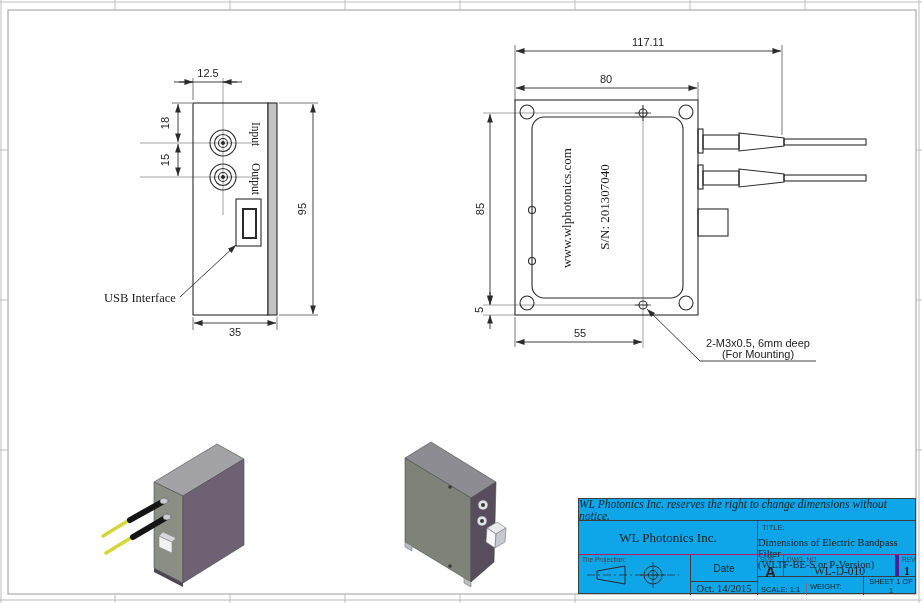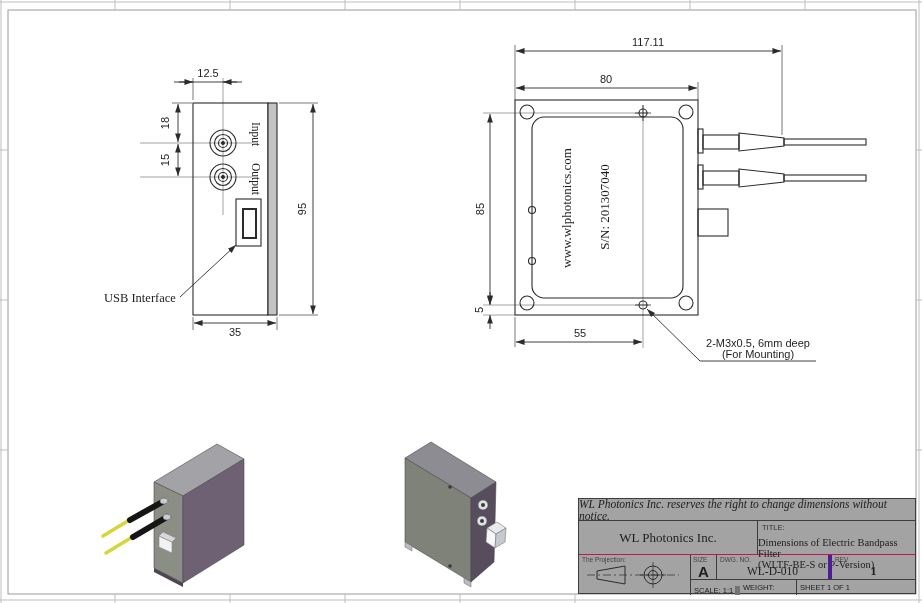--- a/index.html
+++ b/index.html
@@ -4,21 +4,21 @@
 <style>
   html,body{margin:0;padding:0;background:#ffffff;}
   #sheet{position:relative;width:922px;height:603px;background:#ffffff;overflow:hidden;
          font-family:"Liberation Sans",sans-serif;}
   svg{position:absolute;left:0;top:0;}
   svg text{fill:#1d1d1d;}
   .dimtxt{font-family:"Liberation Sans",sans-serif;font-size:11px;}
   .sertxt{font-family:"Liberation Serif",serif;}
   
   #titleblock{position:absolute;left:578px;top:498px;width:338px;height:96px;
-              border:1px solid #3c3c3c;box-sizing:border-box;background:#a3a3a3;color:#1d1d1d;}
+              border:1px solid #3c3c3c;box-sizing:border-box;background:#0ea5e9;color:#1d1d1d;}
   .tb-row1{height:21px;border-bottom:1px solid #3c3c3c;display:flex;align-items:center;justify-content:center;
            font-family:"Liberation Serif",serif;font-style:italic;font-size:11.5px;}
   .tb-row2{height:33px;border-bottom:1px solid #be185d;display:flex;}
   .tb-company{width:178px;border-right:1px solid #3c3c3c;display:flex;align-items:center;justify-content:center;
               font-family:"Liberation Serif",serif;font-size:13px;}
   .tb-title{flex:1;position:relative;font-family:"Liberation Serif",serif;font-size:10.5px;text-align:left;
             padding-top:1px;line-height:11px;}
   .tb-title .lab{position:absolute;left:4px;top:1px;font-family:"Liberation Sans",sans-serif;font-size:7.5px;color:#333;}
   .tb-title .l1{margin-top:15px;}
   .tb-row3{height:40px;display:flex;}
@@ -36,21 +36,21 @@
   .tb-size .val{position:absolute;left:0;right:0;top:8px;text-align:center;font-size:15px;font-weight:bold;}
   .tb-dwg{width:111px;border-right:4px solid #4c1d95;position:relative;}
   .tb-dwg .lab{position:absolute;left:3px;top:1px;font-size:6.5px;color:#444;}
   .tb-dwg .val{position:absolute;left:0;right:0;top:10px;text-align:center;
                font-family:"Liberation Serif",serif;font-size:11.5px;}
   .tb-rev{flex:1;position:relative;}
   .tb-rev .lab{position:absolute;left:3px;top:1px;font-size:6.5px;color:#444;}
   .tb-rev .val{position:absolute;left:0;right:0;top:9px;text-align:center;
                font-family:"Liberation Serif",serif;font-size:12px;font-weight:bold;}
   .tb-r-bot{flex:1;display:flex;font-size:7.5px;}
-  .tb-scale{width:49px;border-right:5px solid #737373;display:flex;align-items:center;padding-left:3px;box-sizing:border-box;margin-top:6px;}
+  .tb-scale{width:49px;border-right:1px solid #737373;display:flex;align-items:center;padding-left:3px;box-sizing:border-box;margin-top:6px;}
   .tb-weight{width:57px;border-right:1px solid #3c3c3c;display:flex;align-items:center;padding-left:3px;box-sizing:border-box;}
   .tb-sheet{flex:1;display:flex;align-items:center;padding-left:3px;box-sizing:border-box;text-align:center;}
 </style>
 </head>
 <body>
 
 <div id="sheet">
 
 <svg width="922" height="603" viewBox="0 0 922 603">
   <defs>
@@ -274,20 +274,24 @@
         <g stroke="#2b2b2b" fill="none" stroke-width="1">
           <polygon points="18,16 46,11 46,29 18,24"></polygon>
           <line x1="8" y1="20" x2="100" y2="20" stroke-dasharray="8 3 2 3" stroke-width="0.7"></line>
           <circle cx="74" cy="20" r="9"></circle>
           <circle cx="74" cy="20" r="4.5"></circle>
           <line x1="61" y1="20" x2="87" y2="20" stroke-width="0.7"></line>
           <line x1="74" y1="7" x2="74" y2="33" stroke-width="0.7"></line>
         </g>
       </svg>
     </div>
+    <div class="tb-date">
+      <div class="d1">Date</div>
+      <div class="d2">Oct. 14/2015</div>
+    </div>
     <div class="tb-right">
       <div class="tb-r-top">
         <div class="tb-size">
           <span class="lab">SIZE</span>
           <span class="val">A</span>
         </div>
         <div class="tb-dwg">
           <span class="lab">DWG.  NO.</span>
           <span class="val">WL-D-010</span>
         </div>

